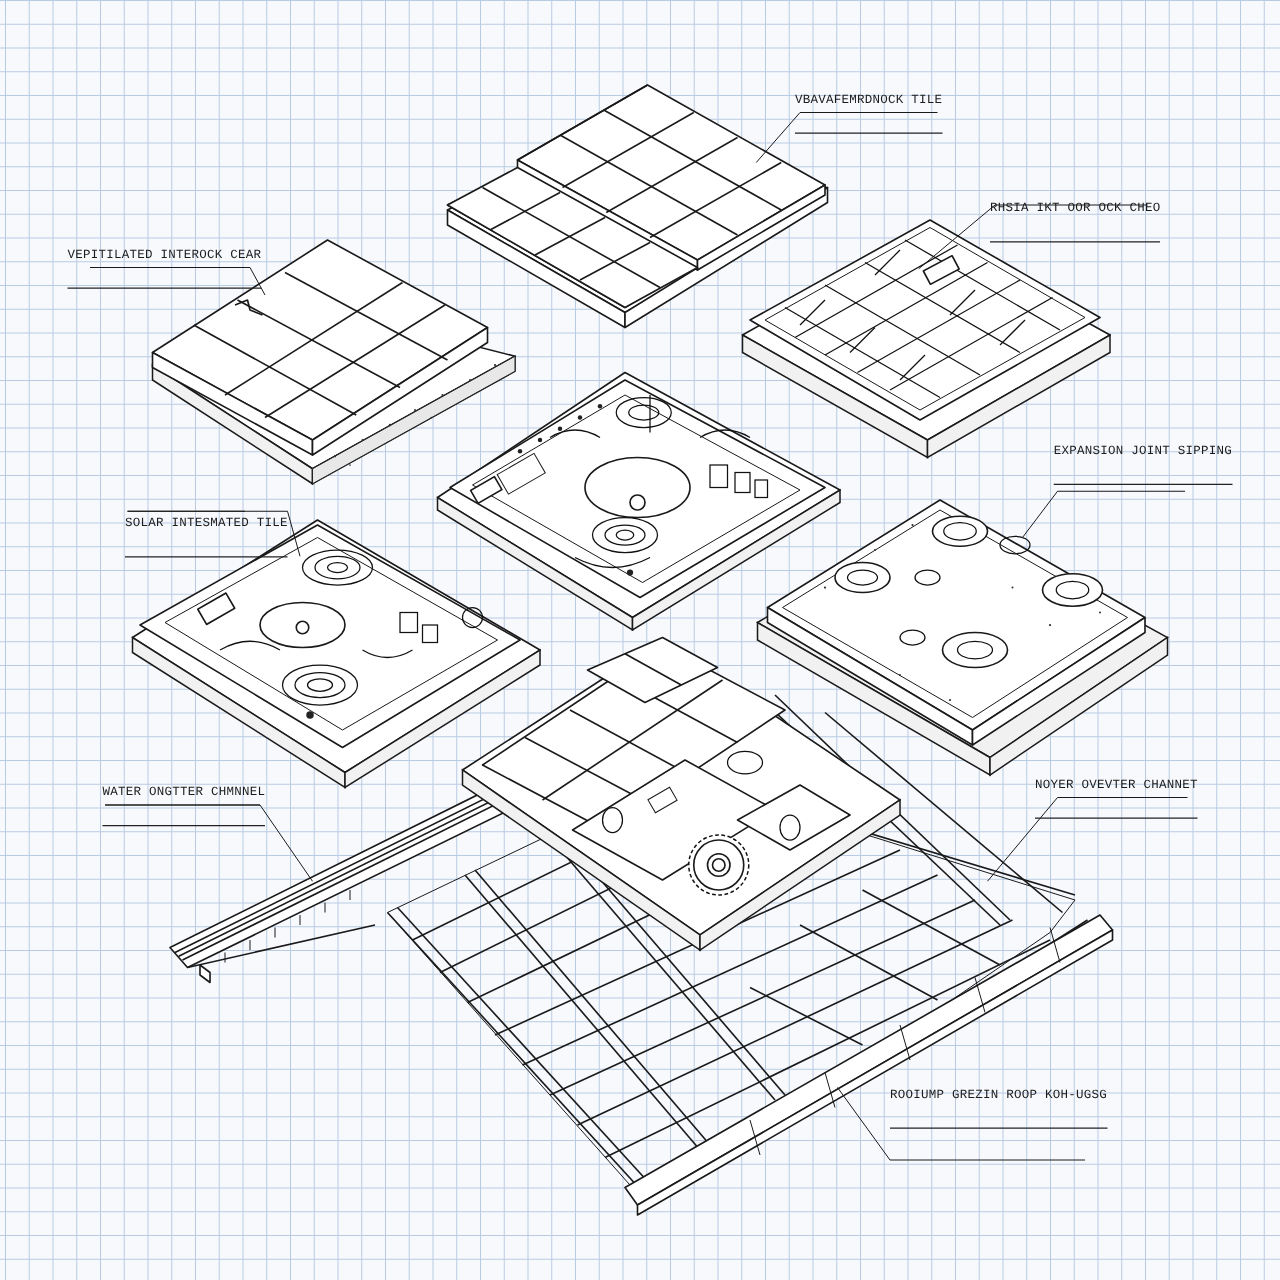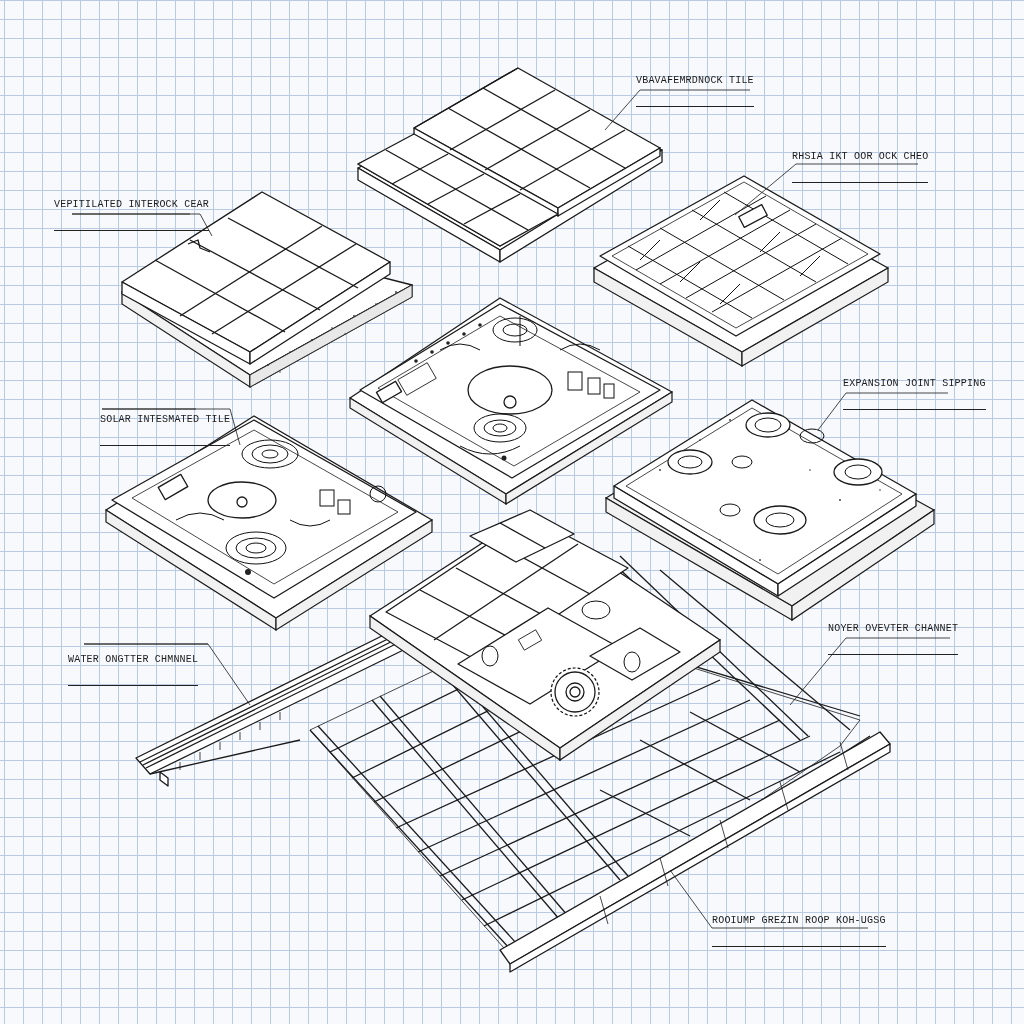--- a/index.html
+++ b/index.html
@@ -298,21 +298,21 @@
     <polyline points="190,214 72,214 200,214 212,236"></polyline>
     <polyline points="196,409 102,409 230,409 240,445"></polyline>
     <polyline points="948,393 846,393 818,430"></polyline>
     <polyline points="208,644 84,644 208,644 250,705"></polyline>
     <polyline points="950,638 846,638 790,705"></polyline>
     <polyline points="868,928 712,928 670,870"></polyline>
   </g>
 </svg>
 
 <div class="label" style="left:636px; top:75px;">VBAVAFEMRDNOCK TILE</div>
-<div class="label" style="left:792px; top:151px;">RHSIA IKT OOR OCK CHEO</div>
+<div class="label" style="left:792px; top:162px;">RHSIA IKT OOR OCK CHEO</div>
 <div class="label" style="left:54px; top:199px;">VEPITILATED INTEROCK CEAR</div>
 <div class="label" style="left:100px; top:414px;">SOLAR INTESMATED TILE</div>
-<div class="label" style="left:843px; top:378px;">EXPANSION JOINT SIPPING</div>
-<div class="label" style="left:68px; top:629px;margin-top:25px;">WATER ONGTTER CHMNNEL</div>
+<div class="label" style="left:843px; top:356px;">EXPANSION JOINT SIPPING</div>
+<div class="label" style="left:82px; top:629px;">WATER ONGTTER CHMNNEL</div>
 <div class="label" style="left:828px; top:623px;">NOYER OVEVTER CHANNET</div>
-<div class="label" style="left:712px; top:915px;">ROOIUMP GREZIN ROOP KOH-UGSG</div>
+<div class="label" style="left:712px; top:871px;">ROOIUMP GREZIN ROOP KOH-UGSG</div>
 
 </div>
 
 </body></html>

